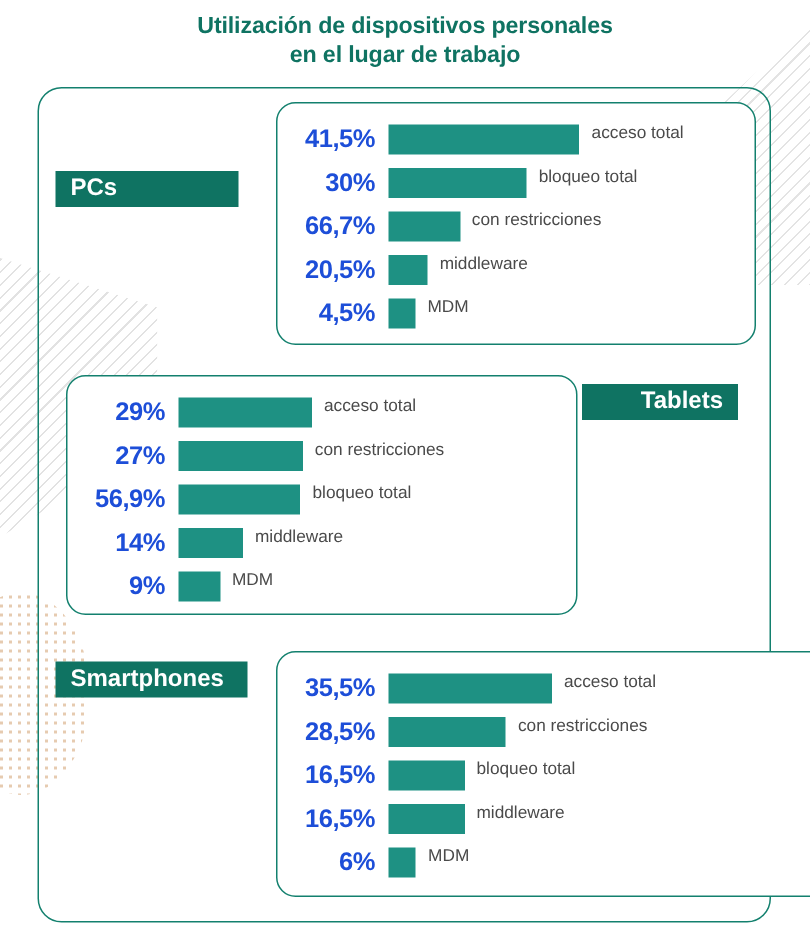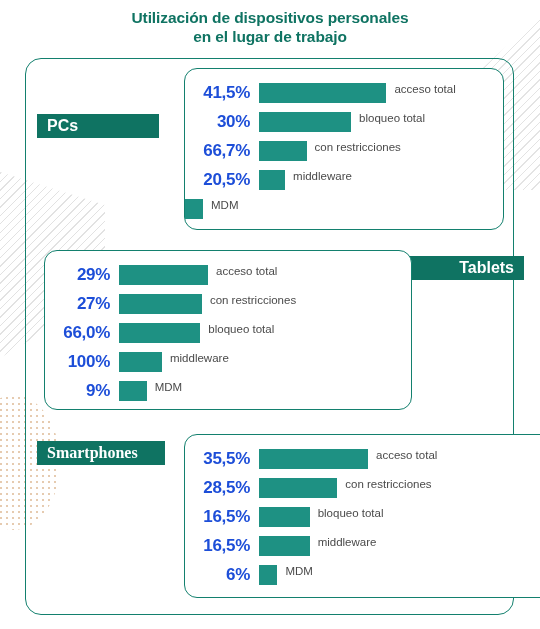--- a/index.html
+++ b/index.html
@@ -97,33 +97,33 @@
     color: #ffffff;
     font-size: 16px;
     font-weight: bold;
     height: 24px;
     line-height: 24px;
     box-sizing: border-box;
     padding: 0 10px;
     white-space: nowrap;
   }
   #band-pcs     { left: 37px;  top: 78px;  width: 122px; text-align: left; margin-top: 36px; }
-  #band-tablets { left: 388px; top: 256px; width: 136px; text-align: right; }
-  #band-phones  { left: 37px;  top: 441px; width: 128px; text-align: left; font-family: Liberation Serif, serif; }
+  #band-tablets { left: 388px; top: 256px; width: 104px; text-align: right; }
+  #band-phones  { left: 37px;  top: 441px; width: 128px; text-align: left; }
 
   
   .card {
     position: absolute;
     border: 1.4px solid #13806E;
     border-radius: 13px;
     box-sizing: border-box;
     background: #ffffff;
   }
   #card-pcs     { left: 184px; top: 68px;  width: 320px; height: 162px; }
-  #card-tablets { left: 44px;  top: 250px; width: 368px; height: 160px; }
+  #card-tablets { left: 44px;  top: 250px; width: 341px; height: 160px; }
   #card-phones  { left: 184px; top: 434px; width: 384px; height: 164px; }
 
   .rows {
     position: absolute;
     left: 0; top: 0; right: 0; bottom: 0;
     padding: 9px 0 0 0;
     box-sizing: border-box;
   }
   .row {
     display: flex;
@@ -200,20 +200,21 @@
         </div>
       </div>
       <div class="row">
         <div class="pct">20,5%</div>
         <div class="bar-wrap">
           <div class="bar" style="width: 26.095px;"></div>
           <div class="cat">middleware</div>
         </div>
       </div>
       <div class="row">
+        <div class="pct">4,5%</div>
         <div class="bar-wrap">
           <div class="bar" style="width: 18px;"></div>
           <div class="cat">MDM</div>
         </div>
       </div>
     </div>
   </div>
 <div class="card" id="card-tablets">
     <div class="rows">
       <div class="row">
@@ -224,28 +225,28 @@
         </div>
       </div>
       <div class="row">
         <div class="pct">27%</div>
         <div class="bar-wrap">
           <div class="bar" style="width: 82.89px;"></div>
           <div class="cat">con restricciones</div>
         </div>
       </div>
       <div class="row">
-        <div class="pct">66,0%</div>
+        <div class="pct">56,9%</div>
         <div class="bar-wrap">
           <div class="bar" style="width: 81.355px;"></div>
           <div class="cat">bloqueo total</div>
         </div>
       </div>
       <div class="row">
-        <div class="pct">100%</div>
+        <div class="pct">14%</div>
         <div class="bar-wrap">
           <div class="bar" style="width: 42.98px;"></div>
           <div class="cat">middleware</div>
         </div>
       </div>
       <div class="row">
         <div class="pct">9%</div>
         <div class="bar-wrap">
           <div class="bar" style="width: 27.63px;"></div>
           <div class="cat">MDM</div>

